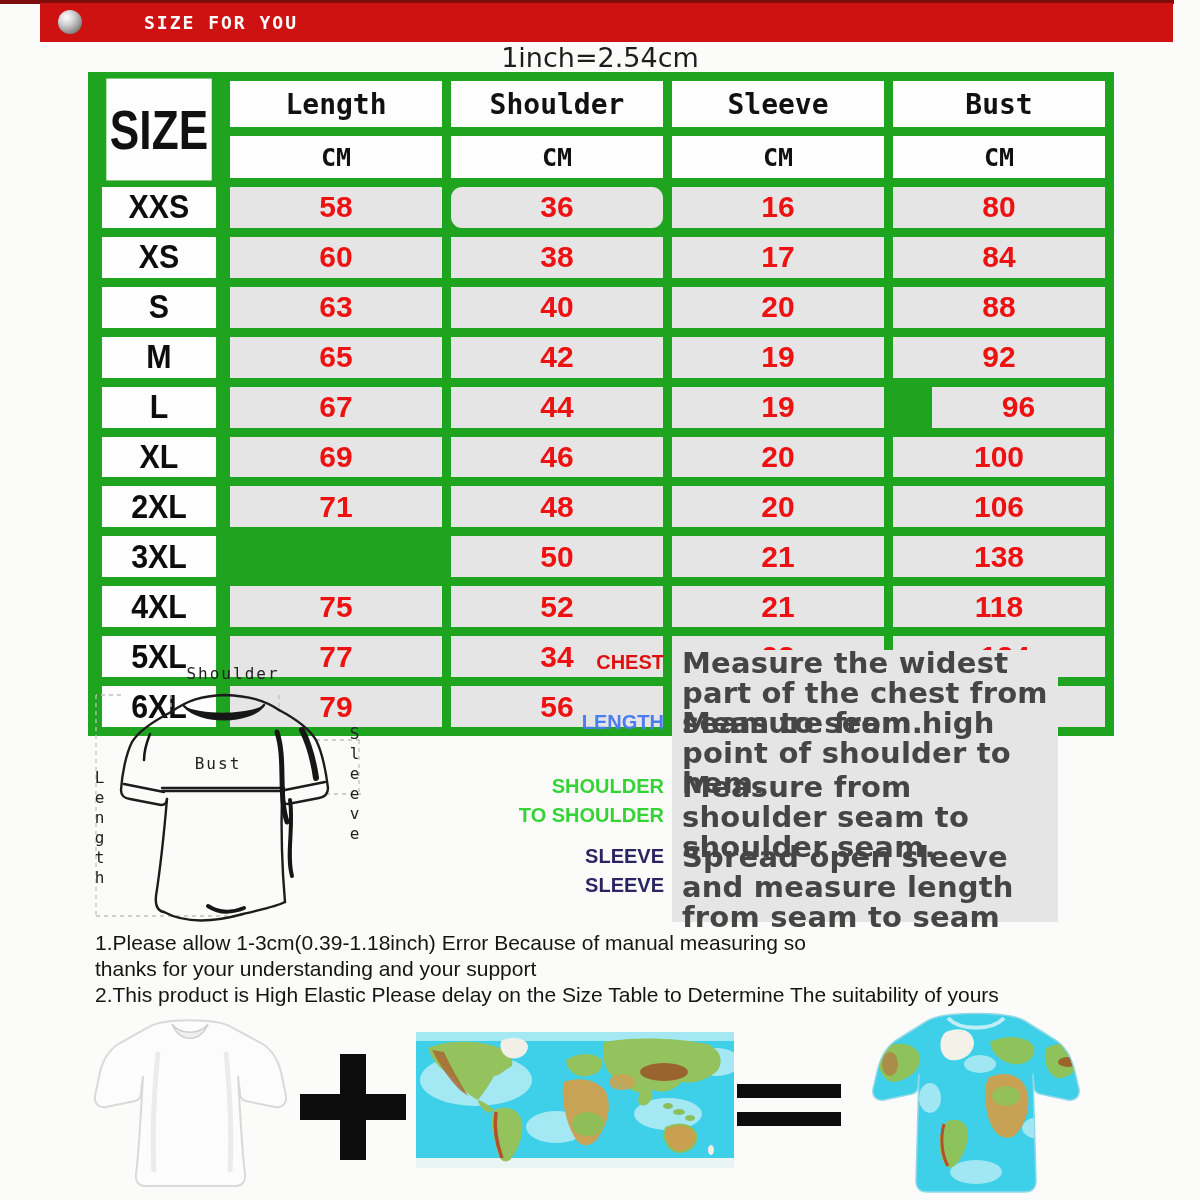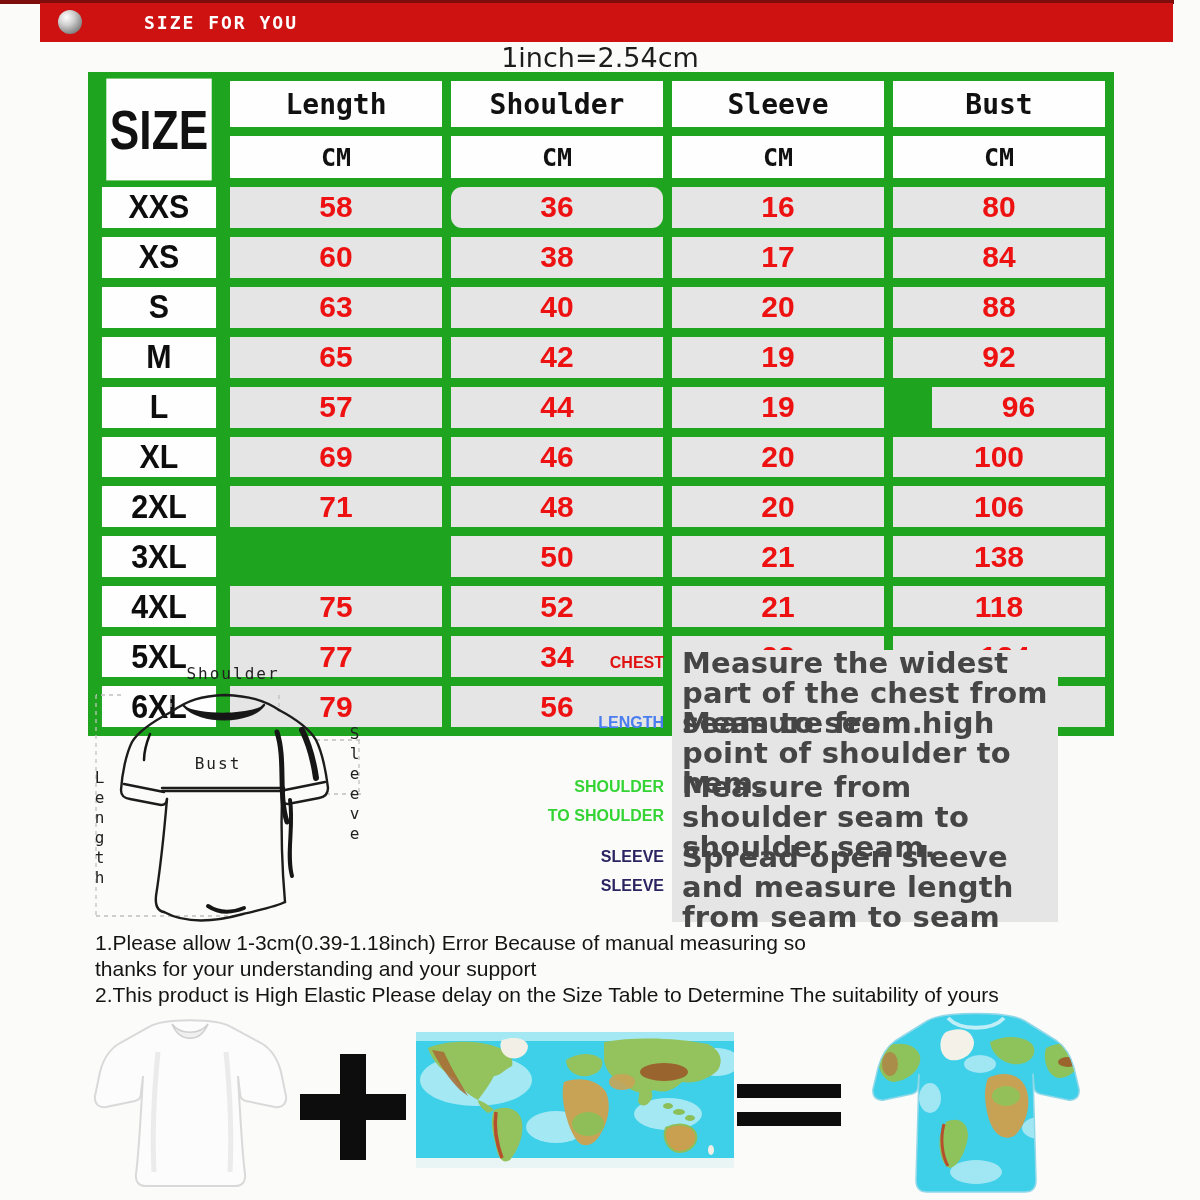--- a/index.html
+++ b/index.html
@@ -34,21 +34,21 @@
   .diag-label.vert{writing-mode:vertical-rl;text-orientation:upright;letter-spacing:1px;}
   .lbl-shoulder{left:168px;top:664px;width:130px;text-align:center;}
   .lbl-bust{left:183px;top:754px;width:70px;text-align:center;}
   .lbl-sleeve{left:345px;top:724px;height:100px;}
   .lbl-length{left:90px;top:768px;height:110px;}
 
   
   .guide-panel{position:absolute;left:672px;top:650px;width:386px;height:272px;background:#e5e5e5;}
   .measure-guide{position:absolute;left:420px;top:648px;width:650px;height:284px;}
   .g-row{position:absolute;left:0;width:650px;}
-  .g-label{position:absolute;left:0;width:244px;text-align:right;font-weight:bold;font-size:16px;line-height:29px;}
+  .g-label{position:absolute;left:0;width:244px;text-align:right;font-weight:bold;font-size:20px;line-height:29px;}
   .g-text{position:absolute;left:262px;width:376px;font-family:"DejaVu Sans",sans-serif;font-weight:bold;
     color:#454545;font-size:29px;line-height:30px;letter-spacing:0.2px;}
 
   
   .notes{position:absolute;left:95px;top:930px;width:920px;color:#141414;font-size:21px;line-height:26px;}
 
   
   .white-tee-svg{position:absolute;left:88px;top:1012px;}
   .plus-icon div{position:absolute;background:#0d0d0d;}
   .plus-h{left:300px;top:1094px;width:106px;height:26px;}
@@ -96,21 +96,21 @@
       <div class="cell value" style="grid-area: 5 / 2;">63</div>
       <div class="cell value" style="grid-area: 5 / 3;">40</div>
       <div class="cell value" style="grid-area: 5 / 4;">20</div>
       <div class="cell value" style="grid-area: 5 / 5;">88</div>
       <div class="cell sizelabel" style="grid-area: 6 / 1;">M</div>
       <div class="cell value" style="grid-area: 6 / 2;">65</div>
       <div class="cell value" style="grid-area: 6 / 3;">42</div>
       <div class="cell value" style="grid-area: 6 / 4;">19</div>
       <div class="cell value" style="grid-area: 6 / 5;">92</div>
       <div class="cell sizelabel" style="grid-area: 7 / 1;">L</div>
-      <div class="cell value" style="grid-area: 7 / 2;">57</div>
+      <div class="cell value" style="grid-area: 7 / 2;">67</div>
       <div class="cell value" style="grid-area: 7 / 3;">44</div>
       <div class="cell value" style="grid-area: 7 / 4;">19</div>
       <div class="cell value" style="grid-area: 7 / 5; margin-left: 39px;">96</div>
       <div class="cell sizelabel" style="grid-area: 8 / 1;">XL</div>
       <div class="cell value" style="grid-area: 8 / 2;">69</div>
       <div class="cell value" style="grid-area: 8 / 3;">46</div>
       <div class="cell value" style="grid-area: 8 / 4;">20</div>
       <div class="cell value" style="grid-area: 8 / 5;">100</div>
       <div class="cell sizelabel" style="grid-area: 9 / 1;">2XL</div>
       <div class="cell value" style="grid-area: 9 / 2;">71</div>

